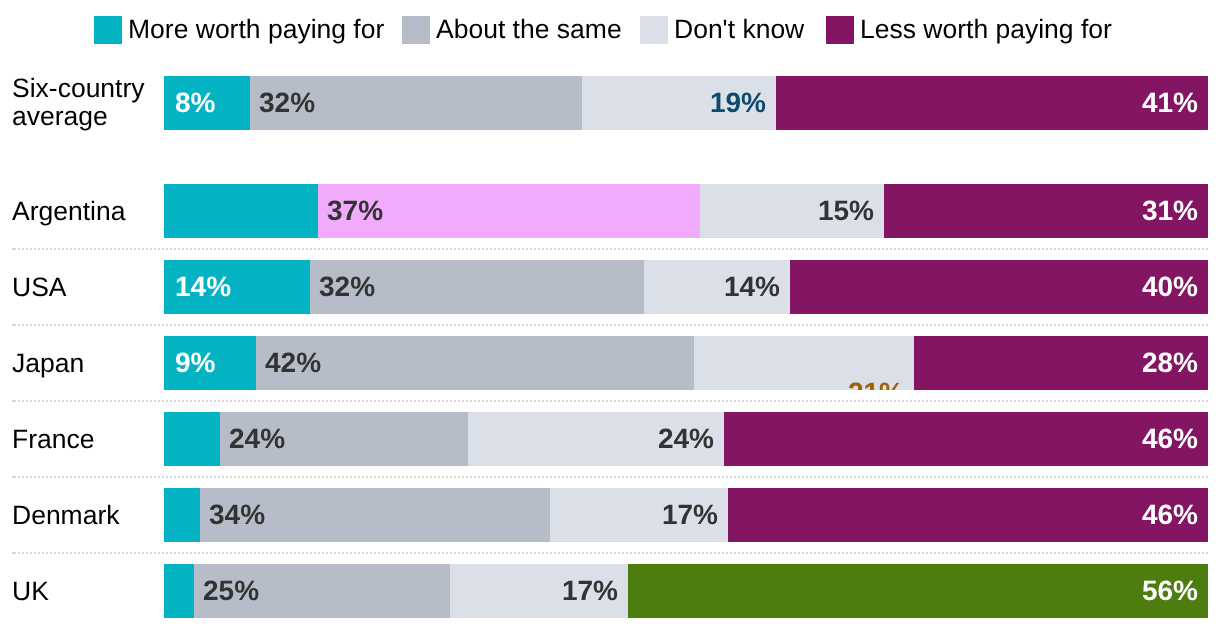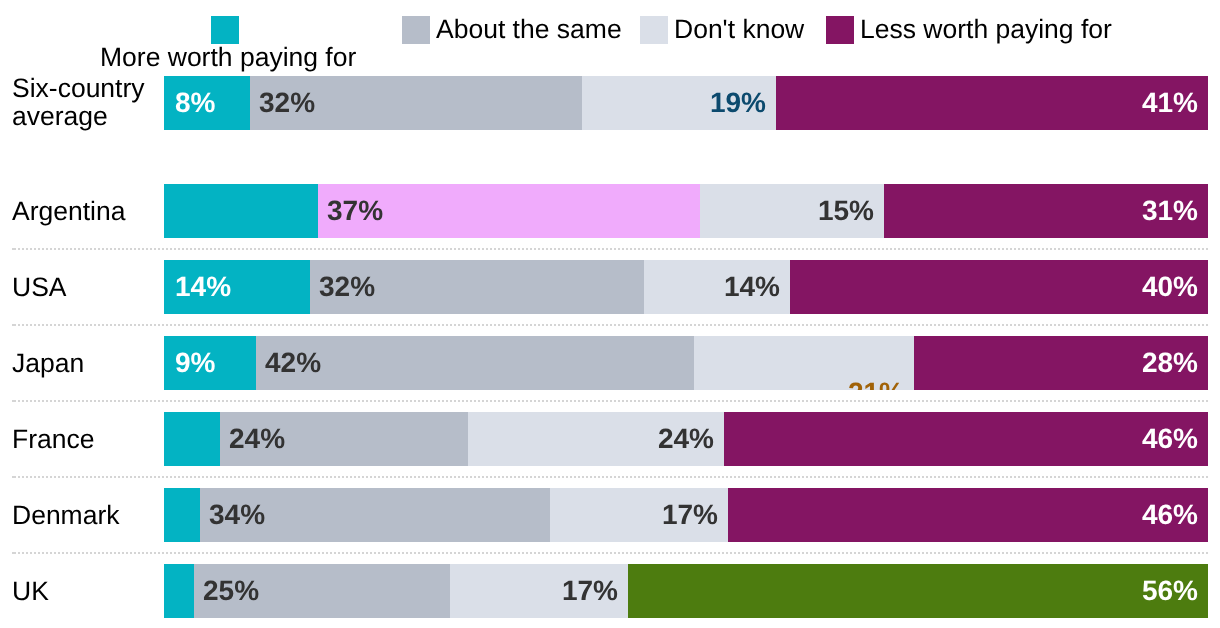--- a/index.html
+++ b/index.html
@@ -29,21 +29,21 @@
        background-size:6px 2px,4px 2px;
        background-position:0 0,6px 0;
        background-repeat:no-repeat,repeat-x;}
 </style>
 </head>
 <body>
 
 <div id="chart">
 
   <div class="legend">
-    <div class="legend-item" style="left: 94px; flex-direction: column;">
+    <div class="legend-item" style="left: 94px;">
       <span class="legend-swatch" style="background: rgb(3, 179, 195);"></span>
       <span class="legend-label">More worth paying for</span>
     </div>
     <div class="legend-item" style="left: 402px;">
       <span class="legend-swatch" style="background: rgb(182, 189, 201);"></span>
       <span class="legend-label">About the same</span>
     </div>
     <div class="legend-item" style="left: 640px;">
       <span class="legend-swatch" style="background: rgb(218, 223, 232);"></span>
       <span class="legend-label">Don't know</span>

